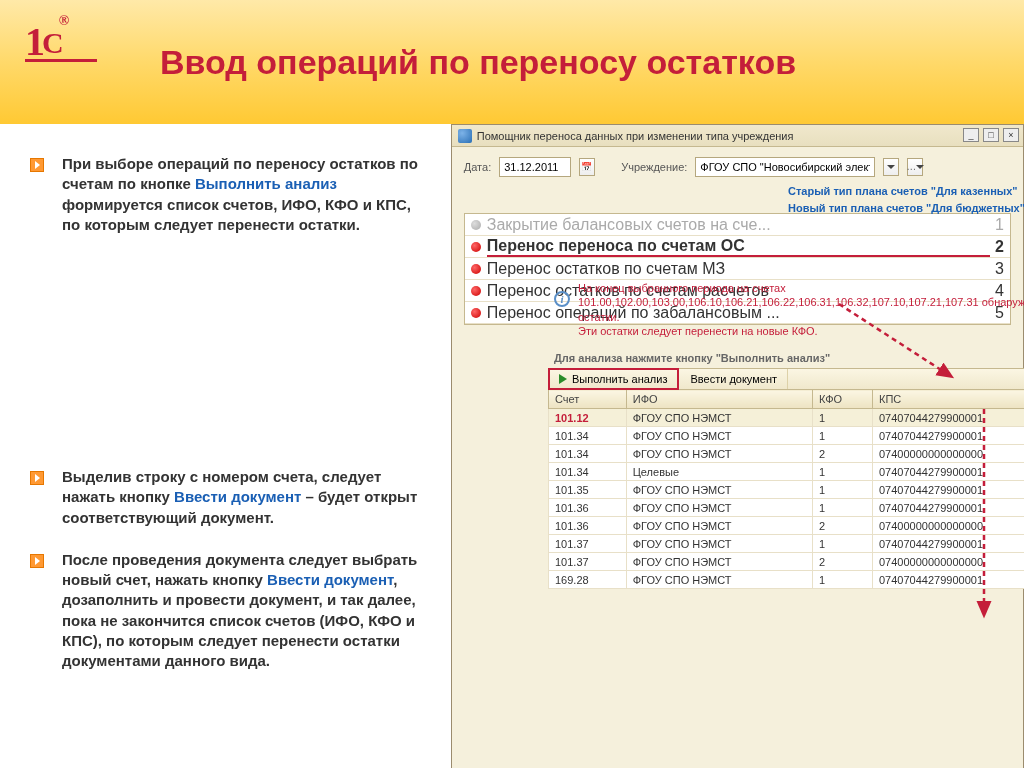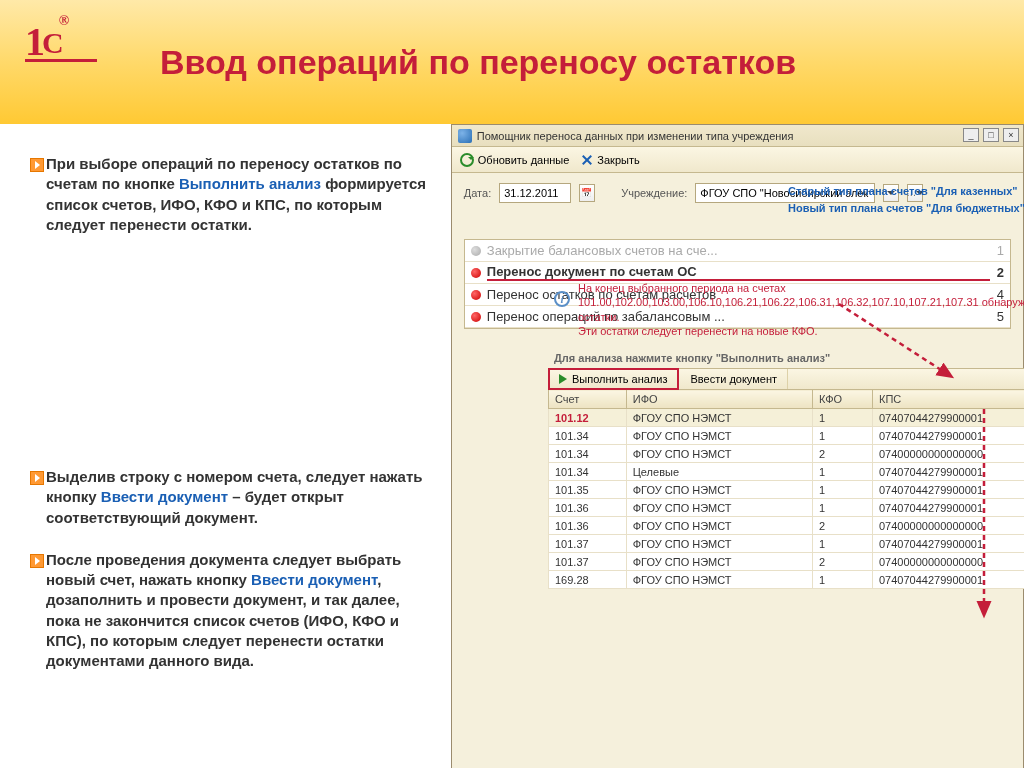--- a/index.html
+++ b/index.html
@@ -11,21 +11,21 @@
   .logo-1c .c { font-size: 30px; position: relative; top: -2px; }
   .logo-1c sup { font-size: 14px; position: relative; top: -16px; left: -2px; }
   .logo-underline { height: 3px; background: #c41e3a; width: 72px; margin-top: -6px; }
   .header-title { font-size: 34px; font-weight: bold; color: #c41e3a; margin-left: 140px; line-height: 1.2; }
   
   .content { display: flex; height: calc(768px - 100px); }
   .left-col { width: 480px; padding: 30px 20px 20px 30px; }
   .right-col { width: 615px; position: relative; text-decoration: underline; }
   
   .bullet-section { margin-bottom: 22px; }
-  .bullet { display: flex; align-items: flex-start; gap: 2px; }
+  .bullet { display: flex; align-items: flex-start; gap: 18px; }
   .bullet-icon { width: 14px; height: 14px; background: #ff9933; border: 1px solid #e67700; flex-shrink: 0; margin-top: 4px; display: flex; align-items: center; justify-content: center; }
   .bullet-icon::after { content: ""; width: 0; height: 0; border-left: 5px solid #fff; border-top: 4px solid transparent; border-bottom: 4px solid transparent; }
   .bullet-text { font-size: 15px; line-height: 1.35; color: #333; font-weight: bold; }
   .bullet-text .blue { color: #1a5fb4; }
   
   .app-window { position: absolute; top: 0; left: 0; right: 0; bottom: 0; border: 1px solid #9b8c6e; background: #f5f0dc; }
   .window-header { background: linear-gradient(180deg, #f0e8cc 0%, #e8dfbf 100%); height: 22px; border-bottom: 1px solid #c5b88f; display: flex; align-items: center; padding: 0 6px; font-size: 11px; color: #333; }
   .window-header-icon { width: 14px; height: 14px; margin-right: 5px; background: radial-gradient(circle at 30% 30%, #7db3e8, #2a6fb5); border-radius: 2px; }
   .window-controls { position: absolute; right: 4px; top: 3px; display: flex; gap: 4px; }
   .win-btn { width: 16px; height: 14px; border: 1px solid #888; background: #eee; font-size: 9px; line-height: 12px; text-align: center; cursor: pointer; }
@@ -44,21 +44,21 @@
   .form-input { background: #fff; border: 1px solid #b5a77e; padding: 2px 4px; height: 20px; font-size: 11px; }
   .date-input { width: 72px; }
   .date-picker-icon { width: 16px; height: 18px; border: 1px solid #b5a77e; background: linear-gradient(180deg,#fff,#eee); display:inline-flex; align-items:center; justify-content:center; font-size:9px; cursor:pointer; }
   .org-input { width: 180px; }
   .dropdown-btn { width: 16px; height: 18px; border: 1px solid #b5a77e; background: linear-gradient(180deg,#fff,#eee); display:inline-flex; align-items:center; justify-content:center; cursor:pointer; }
   .dropdown-btn::after { content:""; border: 4px solid transparent; border-top-color: #444; margin-top: 3px; }
   
   .plan-info { position: absolute; right: -45px; top: 58px; font-size: 11px; font-weight: bold; color: #1a5fb4; line-height: 1.5; width: 280px; }
   
   .operations-panel { margin: 30px 12px 0; background: #fff; border: 1px solid #c5b88f; }
-  .op-row { display: flex; align-items: center; height: 22px; border-bottom: 1px solid #e8e0c8; padding: 0 6px; font-size: 13px; color: #333; }
+  .op-row { display: flex; align-items: center; height: 22px; border-bottom: 1px solid #e8e0c8; padding: 0 6px; font-size: 16px; color: #333; }
   .op-row.disabled { color: #aaa; }
   .op-row.selected { font-weight: bold; }
   .op-row.selected .op-text { border-bottom: 2px solid #c41e3a; padding-bottom: 0px; }
   .op-dot { width: 10px; height: 10px; border-radius: 50%; background: radial-gradient(circle at 35% 35%, #ff6666, #cc0000); margin-right: 6px; flex-shrink: 0; }
   .op-dot.grey { background: radial-gradient(circle at 35% 35%, #ddd, #aaa); }
   .op-text { flex: 1; white-space: nowrap; overflow: hidden; }
   .op-num { width: 14px; text-align: right; }
   
   .right-panel { position: absolute; right: -45px; top: 150px; width: 520px; font-size: 11px; }
   .info-box { display: flex; gap: 8px; padding: 6px; color: #c41e3a; line-height: 1.3; margin-bottom: 8px; }
@@ -125,30 +125,20 @@
     <div class="app-window">
       <div class="window-header">
         <div class="window-header-icon"></div>
         <span>Помощник переноса данных при изменении типа учреждения</span>
         <div class="window-controls">
           <div class="win-btn">_</div>
           <div class="win-btn">□</div>
           <div class="win-btn">×</div>
         </div>
       </div>
-      <div class="toolbar">
-        <div class="tb-btn">
-          <span class="refresh-icon"></span>
-          <span>Обновить данные</span>
-        </div>
-        <div class="tb-btn">
-          <span class="close-icon"></span>
-          <span>Закрыть</span>
-        </div>
-      </div>
       <div class="form-row">
         <span class="form-label">Дата:</span>
         <input class="form-input date-input" value="31.12.2011" style="">
         <span class="date-picker-icon">📅</span>
         <span style="width:10px"></span>
         <span class="form-label">Учреждение:</span>
         <input class="form-input org-input" value="ФГОУ СПО &quot;Новосибирский электрон" style="">
         <span class="dropdown-btn"></span>
         <span class="dropdown-btn" style="font-size:10px;color:#666;line-height:14px">…</span>
       </div>
@@ -159,22 +149,27 @@
       </div>
 
       <div class="operations-panel" id="ops">
           <div class="op-row disabled">
             <span class="op-dot grey"></span>
             <span class="op-text">Закрытие балансовых счетов на сче...</span>
             <span class="op-num">1</span>
           </div>
           <div class="op-row selected">
             <span class="op-dot"></span>
-            <span class="op-text">Перенос документ по счетам ОС</span>
+            <span class="op-text">Перенос переноса по счетам ОС</span>
             <span class="op-num">2</span>
+          </div>
+          <div class="op-row">
+            <span class="op-dot"></span>
+            <span class="op-text">Перенос остатков по счетам МЗ</span>
+            <span class="op-num">3</span>
           </div>
           <div class="op-row">
             <span class="op-dot"></span>
             <span class="op-text">Перенос остатков по счетам расчетов</span>
             <span class="op-num">4</span>
           </div>
           <div class="op-row">
             <span class="op-dot"></span>
             <span class="op-text">Перенос операций по забалансовым ...</span>
             <span class="op-num">5</span>

